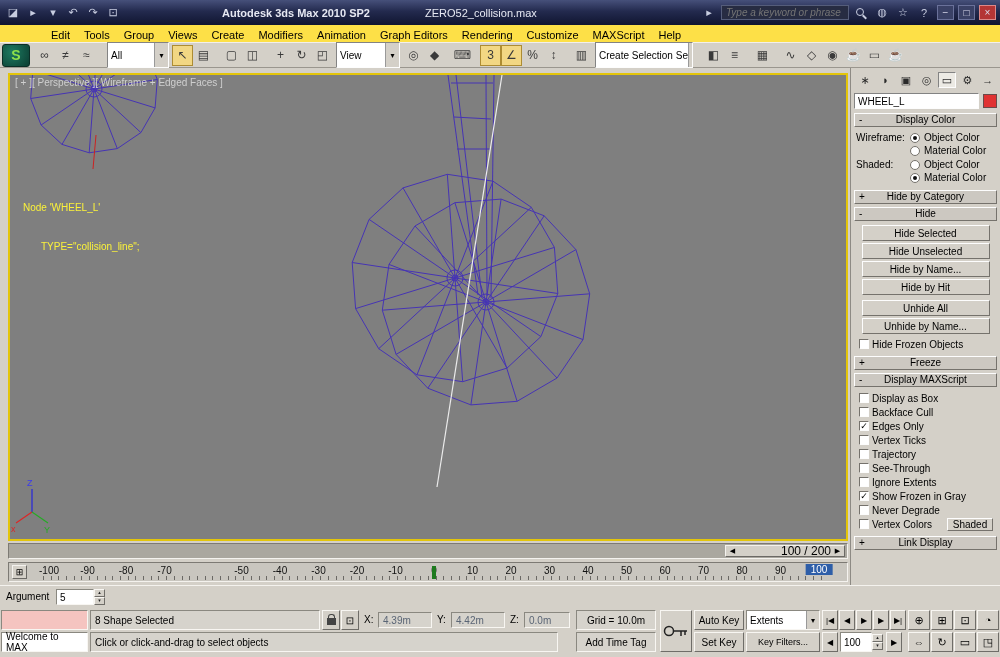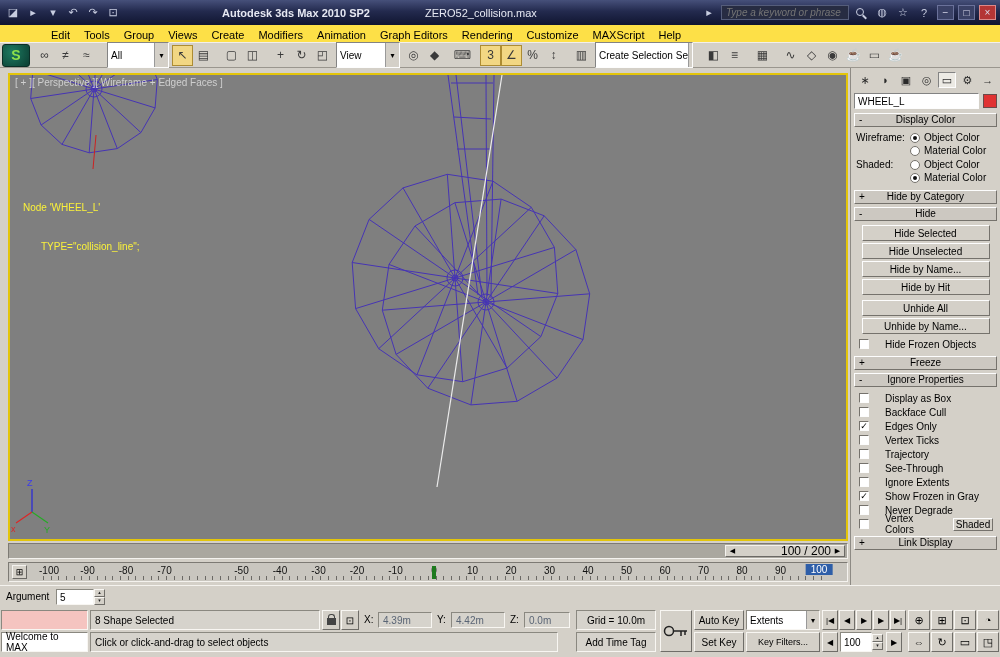--- a/index.html
+++ b/index.html
@@ -64,21 +64,21 @@
 .cp-tab.active{background:#eceae4;border:1px solid;border-color:#838383 #fdfdfd #fdfdfd #838383}
 .cp-tab.last{margin-left:auto}
 .cp-name-row{display:flex;gap:4px;align-items:center;margin-bottom:4px}
 .cp-name-input{flex:1;height:16px;background:#fff;border:1px solid;border-color:#838383 #fdfdfd #fdfdfd #838383;font-size:10px;padding:1px 3px;font-family:"Liberation Sans",sans-serif;min-width:0}
 .swatch{width:14px;height:14px;background:#e03232;border:1px solid #6b4a4a;flex:none}
 .rollout{margin-bottom:3px}
 .rollout-header{height:14px;background:#ccc8c1;border:1px solid;border-color:#fdfdfd #75726c #75726c #fdfdfd;position:relative;text-align:center;line-height:12px;font-size:10px}
 .rollout-header .pm{position:absolute;left:4px;top:0}
 .rollout-body{padding:4px 2px 2px 2px}
 .rbtn{display:block;width:128px;margin:0 auto 2px auto;height:16px;background:#d4d0c8;border:1px solid;border-color:#fdfdfd #75726c #75726c #fdfdfd;font-size:10px;text-align:center;line-height:13px;font-family:"Liberation Sans",sans-serif;padding:0}
-.chk-row{display:flex;align-items:center;gap:16px;height:14px;padding-left:3px}
+.chk-row{display:flex;align-items:center;gap:3px;height:14px;padding-left:3px}
 .chk{width:10px;height:10px;background:#fff;border:1px solid;border-color:#75726c #fdfdfd #fdfdfd #75726c;font-size:9px;line-height:8px;text-align:center;flex:none}
 .chk.on::after{content:"✓"}
 .radio{width:10px;height:10px;border-radius:50%;background:#fff;border:1px solid #75726c;position:relative;flex:none}
 .radio.on::after{content:"";position:absolute;left:2px;top:2px;right:2px;bottom:2px;background:#111;border-radius:50%}
 .dc-row{display:flex;margin-bottom:1px}
 .dc-label{width:54px;padding-top:1px}
 .opt-row{display:flex;align-items:center;gap:4px;height:13px}
 
 
 .statusbar{height:72px;position:relative;background:#d4d0c8;border-top:1px solid #f4f2ee;font-size:10px}
@@ -395,21 +395,21 @@
       <div class="rollout">
         <div class="rollout-header">
           <span class="pm">+</span>
           <span>Freeze</span>
         </div>
       </div>
 
       <div class="rollout">
         <div class="rollout-header">
           <span class="pm">-</span>
-          <span>Ignore Properties</span>
+          <span>Display MAXScript</span>
         </div>
         <div class="rollout-body">
             <div class="chk-row">
               <span class="chk"></span>
               <span>Display as Box</span>
             </div>
             <div class="chk-row">
               <span class="chk"></span>
               <span>Backface Cull</span>
             </div>

